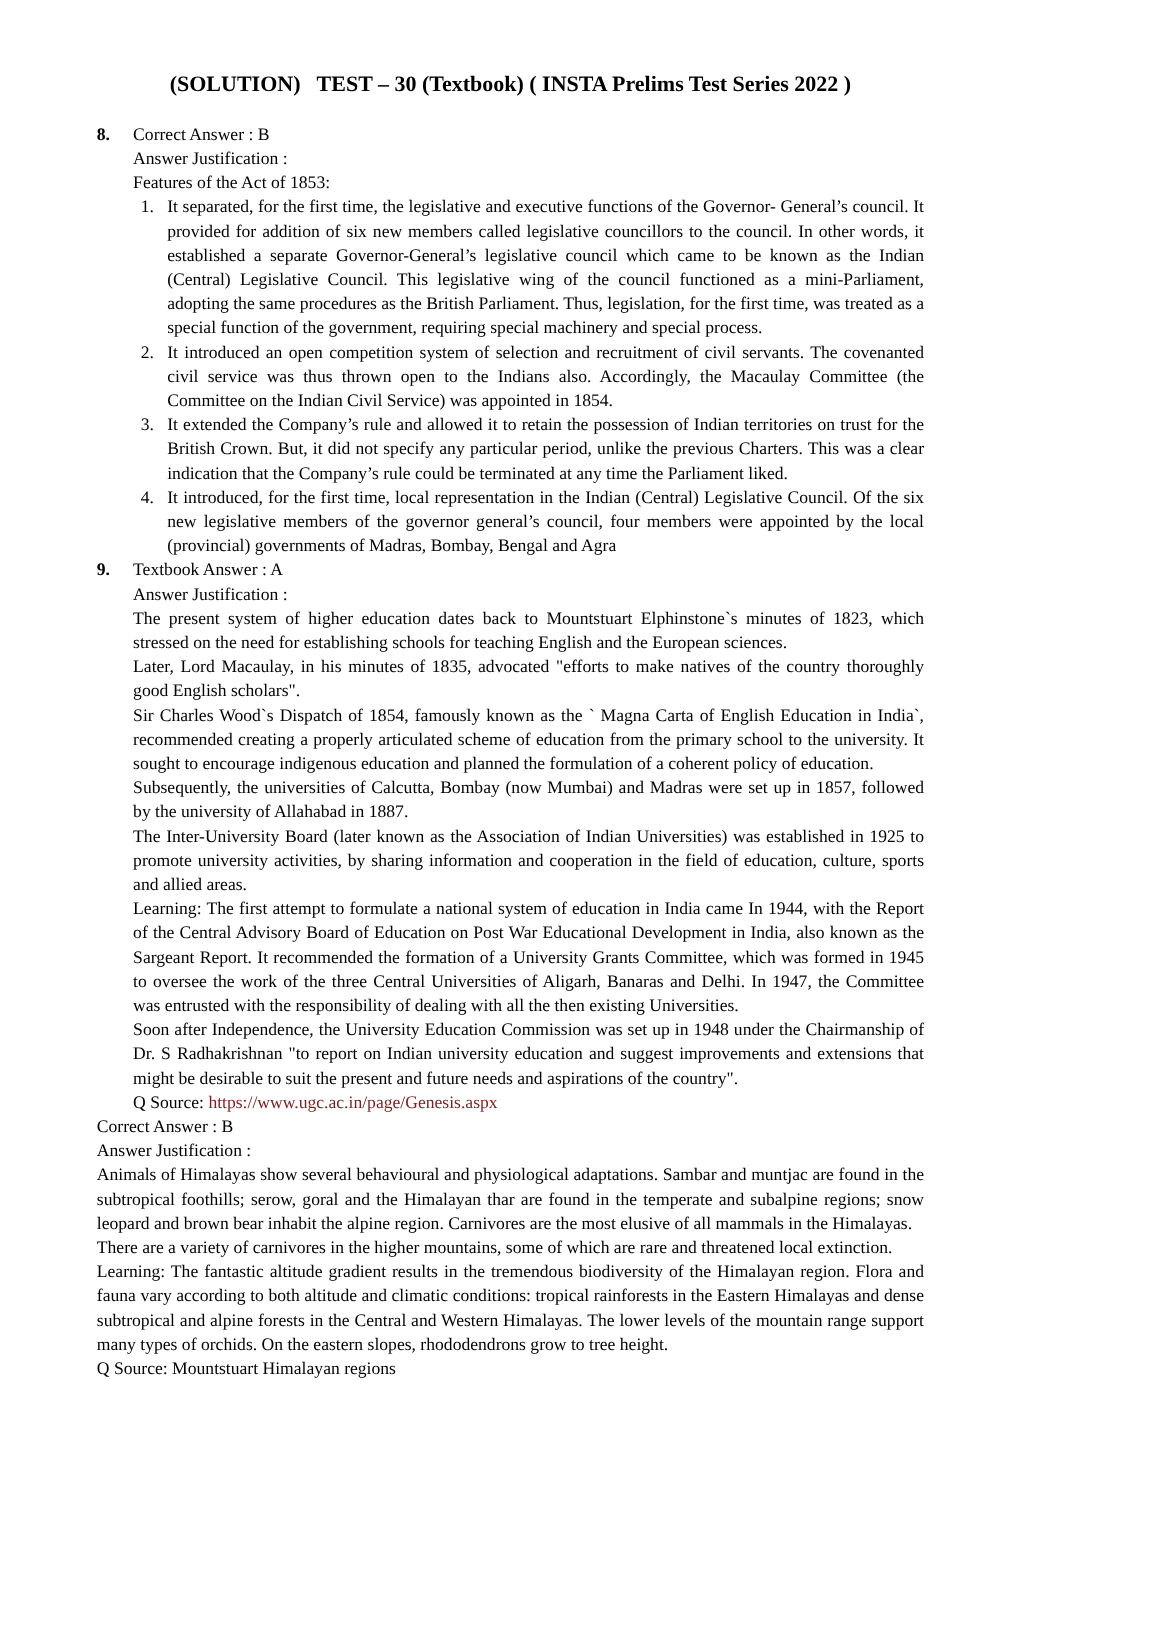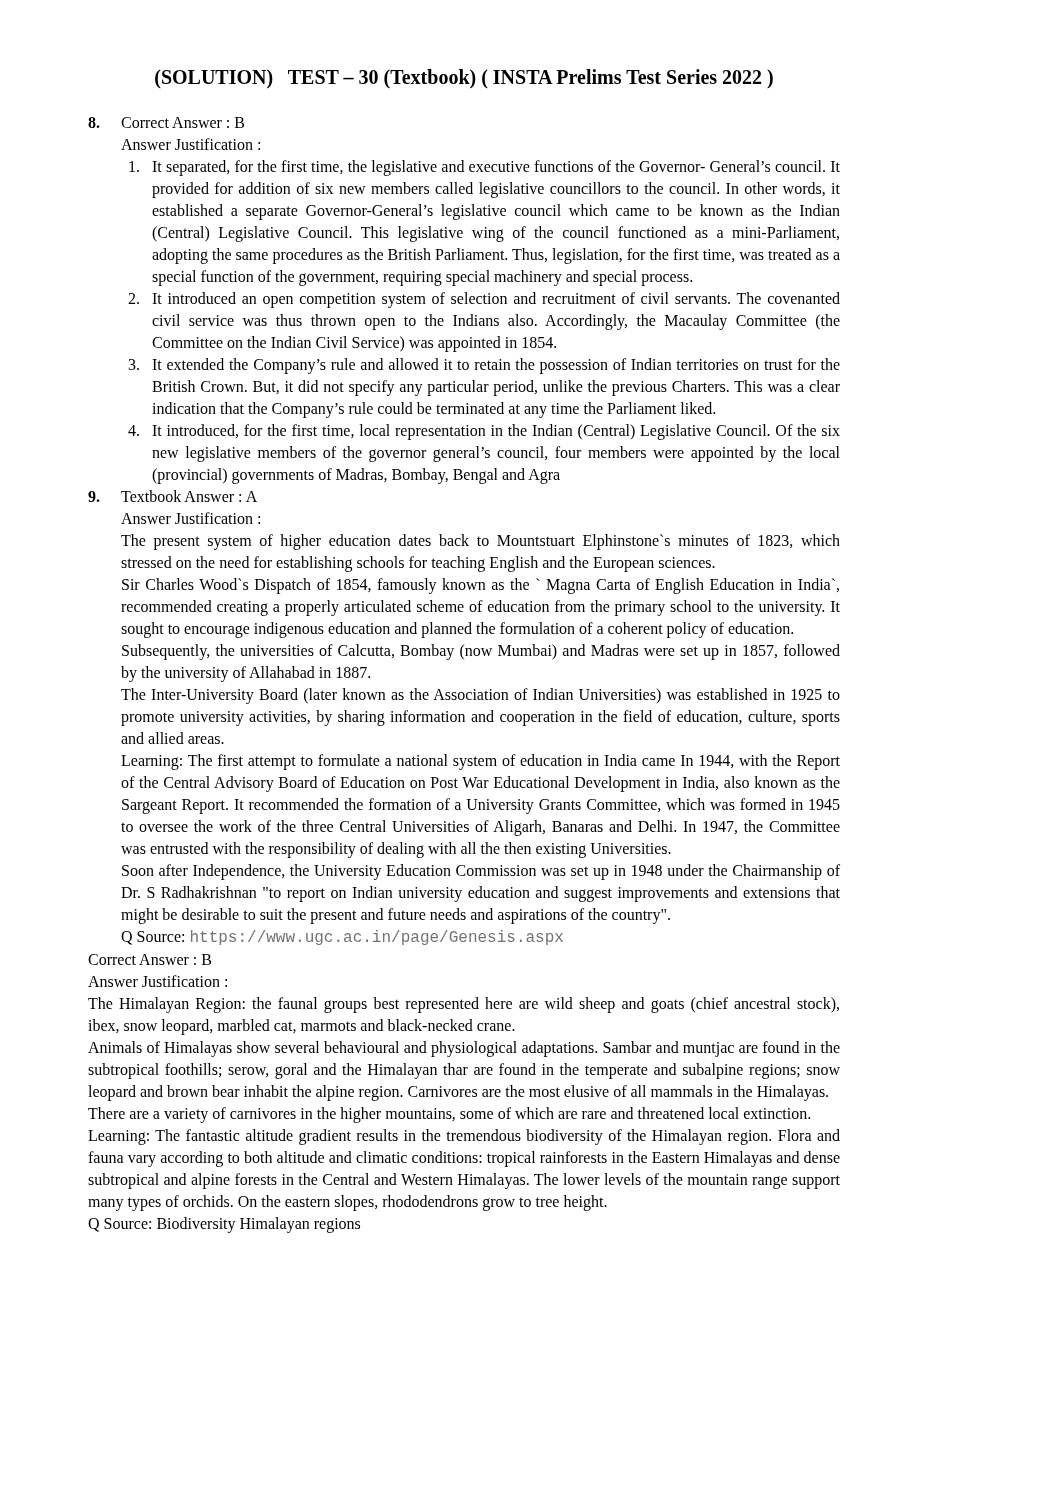--- a/index.html
+++ b/index.html
@@ -29,20 +29,21 @@
 <body>
 
 <div class="page">
   <h1 class="title">(SOLUTION)   TEST – 30 (Textbook) ( INSTA Prelims Test Series 2022 )</h1>
   <div>
       <div class="q">
         <div class="qnum">8.</div>
         <div class="qbody">
           <p class="para bold"><span>Correct Answer : B</span></p>
           <p class="para bold"><span>Answer Justification :</span></p>
+          <p class="para"><span>Features of the Act of 1853:</span></p>
           <div class="innerlist">
             <div class="innerli">
               <div class="marker">1.</div>
               <div class="litext"><span>It separated, for the first time, the legislative and executive functions of the Governor- General’s council. It provided for addition of six new members called legislative councillors to the council. In other words, it established a separate Governor-General’s legislative council which came to be known as the Indian (Central) Legislative Council. This legislative wing of the council functioned as a mini-Parliament, adopting the same procedures as the British Parliament. Thus, legislation, for the first time, was treated as a special function of the government, requiring special machinery and special process.</span></div>
             </div>
             <div class="innerli">
               <div class="marker">2.</div>
               <div class="litext"><span>It introduced an open competition system of selection and recruitment of civil servants. The covenanted civil service was thus thrown open to the Indians also. Accordingly, the Macaulay Committee (the Committee on the Indian Civil Service) was appointed in 1854.</span></div>
             </div>
             <div class="innerli">
@@ -55,33 +56,33 @@
             </div>
           </div>
         </div>
       </div>
       <div class="q">
         <div class="qnum">9.</div>
         <div class="qbody">
           <p class="para bold"><span>Textbook Answer : A</span></p>
           <p class="para bold"><span>Answer Justification :</span></p>
           <p class="para"><span>The present system of higher education dates back to Mountstuart Elphinstone`s minutes of 1823, which </span><span class="bold">stressed on the need for establishing schools for teaching English and the European sciences.</span></p>
+          <p class="para"><span>Later, Lord Macaulay, in his minutes of 1835, advocated "efforts to make natives of </span><span class="bold">the country thoroughly good English scholars".</span></p>
           <p class="para"><span>Sir Charles Wood`s Dispatch of 1854, famously known as the ` Magna Carta of English Education in India`, recommended creating a properly articulated scheme of education from the primary school to the university. It </span><span class="bold">sought to encourage indigenous education and planned the formulation of a coherent policy of education.</span></p>
           <p class="para"><span>Subsequently, the universities of Calcutta, Bombay (now Mumbai) and Madras were set up in 1857, followed by the university of Allahabad in 1887.</span></p>
           <p class="para"><span class="bold">The Inter-University Board (later known as the Association of Indian Universities) was established in 1925 to promote university activities,</span><span> by sharing information and cooperation in the field of education, culture, sports and allied areas.</span></p>
           <p class="para"><span class="bold">Learning:</span><span> The first attempt to formulate a national system of education in India came In 1944, with the Report of the Central Advisory Board of Education on Post War Educational Development in India, also known as the Sargeant Report. It recommended the formation of a University Grants Committee, which was formed in 1945 to oversee the work of the three Central Universities of Aligarh, Banaras and Delhi. In 1947, the Committee was entrusted with the responsibility of dealing with all the then existing Universities.</span></p>
           <p class="para"><span>Soon after Independence, the University Education Commission was set up in 1948 under the Chairmanship of Dr. S Radhakrishnan "to report on Indian university education and suggest improvements and extensions that might be desirable to suit the present and future needs and aspirations of the country".</span></p>
-          <p class="para"><span class="bold">Q Source:</span><span> </span><a href="#" class="link" style="color: #737373; font-family: Liberation Mono, monospace;">https://www.ugc.ac.in/page/Genesis.aspx</a></p>
+          <p class="para"><span class="bold">Q Source:</span><span> </span><a href="#" class="link" style="color: #7f1d1d;">https://www.ugc.ac.in/page/Genesis.aspx</a></p>
         </div>
       </div>
       <div class="q">
         <div class="qbody">
           <p class="para bold"><span>Correct Answer : B</span></p>
           <p class="para bold"><span>Answer Justification :</span></p>
-          <p class="para"><span>The Himalayan Region: the faunal groups best represented here are </span><span class="bold">wild sheep and goats (chief ancestral stock), ibex, snow leopard, marbled cat, marmots and black-necked crane.</span></p>
           <p class="para"><span>Animals of Himalayas show several behavioural and physiological adaptations. </span><span class="bold">Sambar and muntjac are found in the subtropical foothills; serow, goral and the Himalayan thar are found in the temperate and subalpine regions; snow leopard and brown bear inhabit the alpine region.</span><span> Carnivores are the most elusive of all mammals in the Himalayas.</span></p>
           <p class="para"><span>There are a variety of carnivores in the higher mountains, some of which are rare and threatened local extinction.</span></p>
           <p class="para"><span class="bold">Learning:</span><span> The fantastic altitude gradient results in the tremendous biodiversity of the Himalayan region. Flora and fauna vary according to both altitude and climatic conditions: tropical rainforests in the Eastern Himalayas and dense subtropical and alpine forests in the Central and Western Himalayas. The lower levels of the mountain range support many types of orchids. On the eastern slopes, rhododendrons grow to tree height.</span></p>
-          <p class="para"><span class="bold">Q Source:</span><span> Biodiversity Himalayan regions</span></p>
+          <p class="para"><span class="bold">Q Source:</span><span> Mountstuart Himalayan regions</span></p>
         </div>
       </div>
     </div>
 </div>
 
 </body></html>

